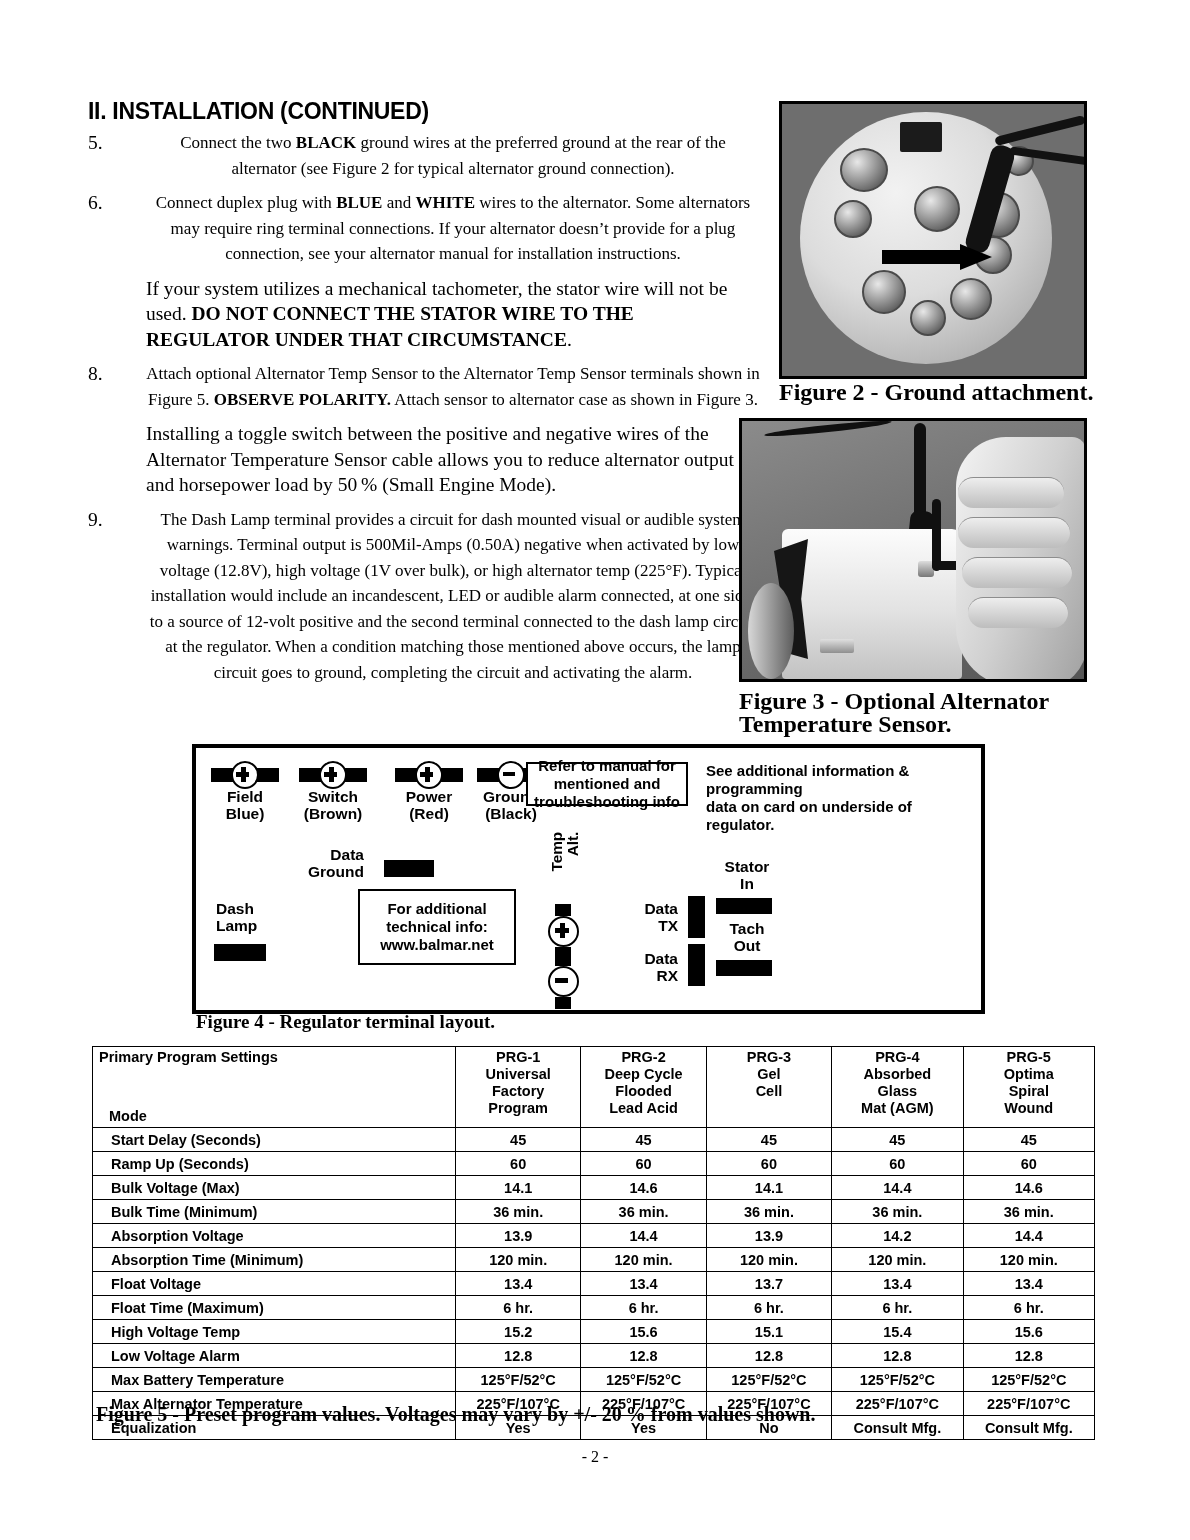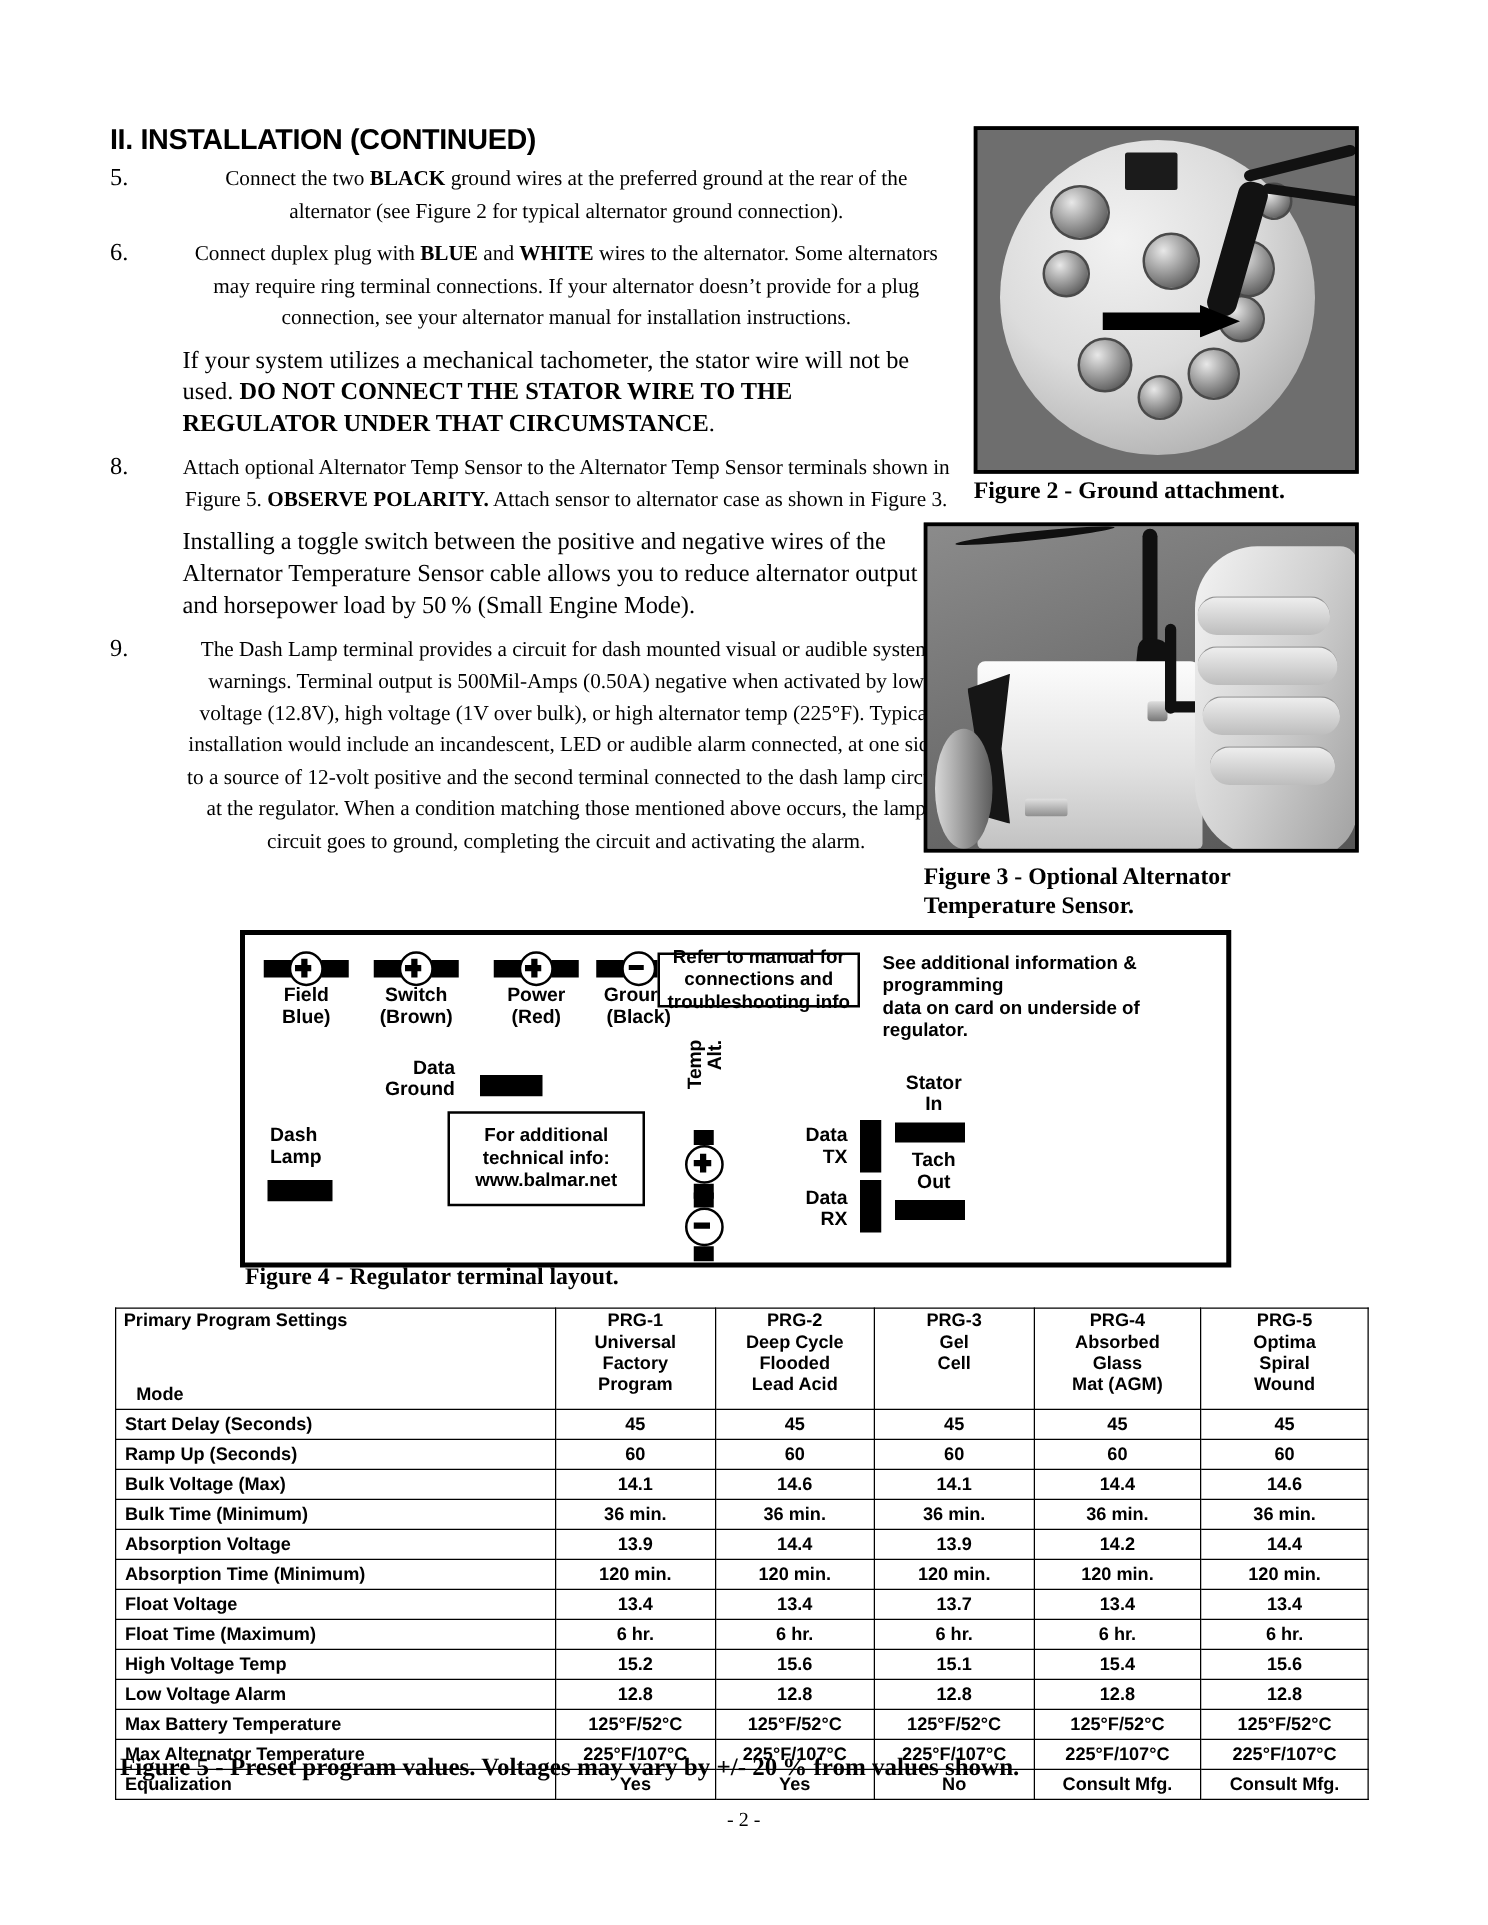--- a/index.html
+++ b/index.html
@@ -66,21 +66,21 @@
     background: #6e6e6e;
     overflow: hidden;
   }
   #photo-fig2 { left: 779px; top: 101px; width: 302px; height: 272px; }
   #photo-fig3 { left: 739px; top: 418px; width: 342px; height: 258px; }
 
   .photo-caption {
     position: absolute;
     font-family: "Liberation Serif", serif;
     font-weight: bold;
-    font-size: 19px;
+    font-size: 24px;
     line-height: 23px;
   }
   #caption-fig2 { left: 779px; top: 381px; width: 320px; }
   #caption-fig3 { left: 739px; top: 690px; width: 330px; }
 
   
   .alt-body {
     position: absolute;
     left: 18px; top: 8px;
     width: 252px; height: 252px;
@@ -249,21 +249,21 @@
     position: relative;
     padding-left: 6px;
   }
   .hdr-first .hdr-top { display: block; }
   .hdr-first .hdr-bot { display: block; position: absolute; bottom: 3px; left: 16px; }
   .hdr-line { display: block; line-height: 17px; }
   #prg-table tbody td { height: 19px; }
   #prg-table tbody td.rowlabel {
     text-align: left;
     font-weight: bold;
-    padding-left: 7px;
+    padding-left: 18px;
     width: 340px;
   }
   #prg-table tbody td.val {
     text-align: center;
     font-weight: bold;
   }
   #prg-table thead th:first-child { width: 340px; }
 
   #fig5-caption {
     position: absolute;
@@ -418,21 +418,21 @@
   <div class="blk-bar" style="position:absolute;left:18px;top:196px;width:52px;height:17px;"></div>
 
   <div class="info-box" style="left:162px;top:141px;width:158px;height:76px;display:flex;flex-direction:column;justify-content:center;">
     <div>For additional</div>
     <div>technical info:</div>
     <div>www.balmar.net</div>
   </div>
 
   <div class="info-box" style="left:330px;top:14px;width:162px;height:44px;display:flex;flex-direction:column;justify-content:center;">
     <div>Refer to manual for</div>
-    <div>connections and</div>
+    <div>mentioned and</div>
     <div>troubleshooting info</div>
   </div>
 
   <div class="note-text" style="left:510px;top:14px;width:268px;">
     <div>See additional information &amp; programming</div>
     <div>data on card on underside of regulator.</div>
   </div>
 
   <div style="position:absolute;left:352px;top:84px;height:78px;">
     <div class="vert-label" style="left:0;top:0;">Temp</div>

